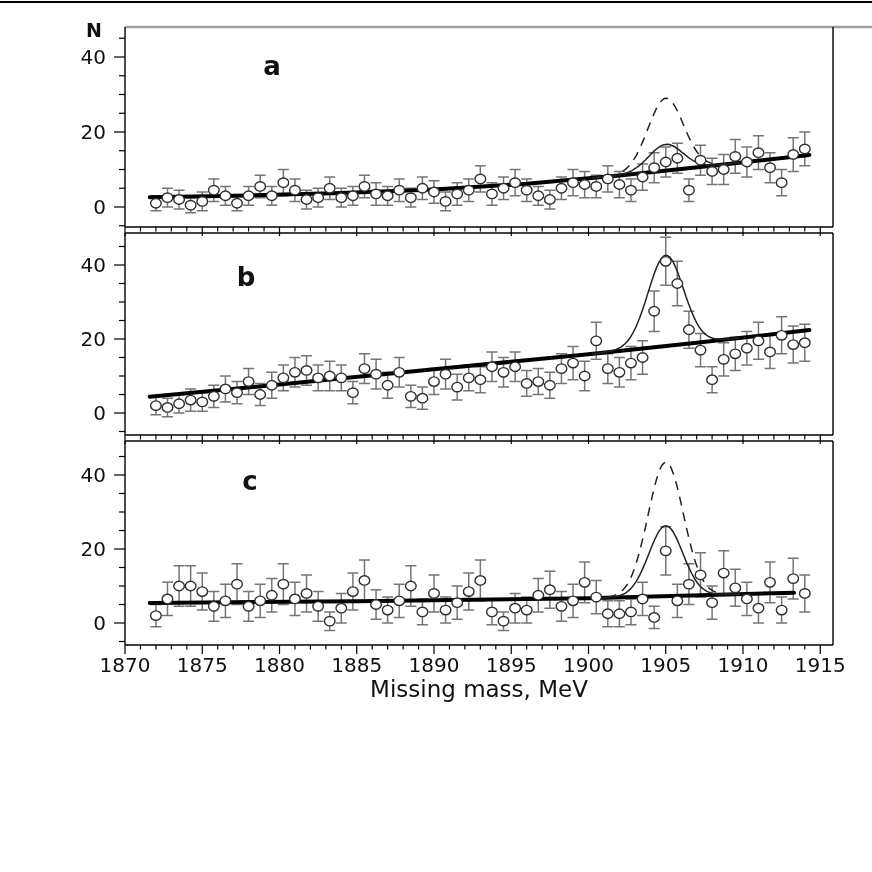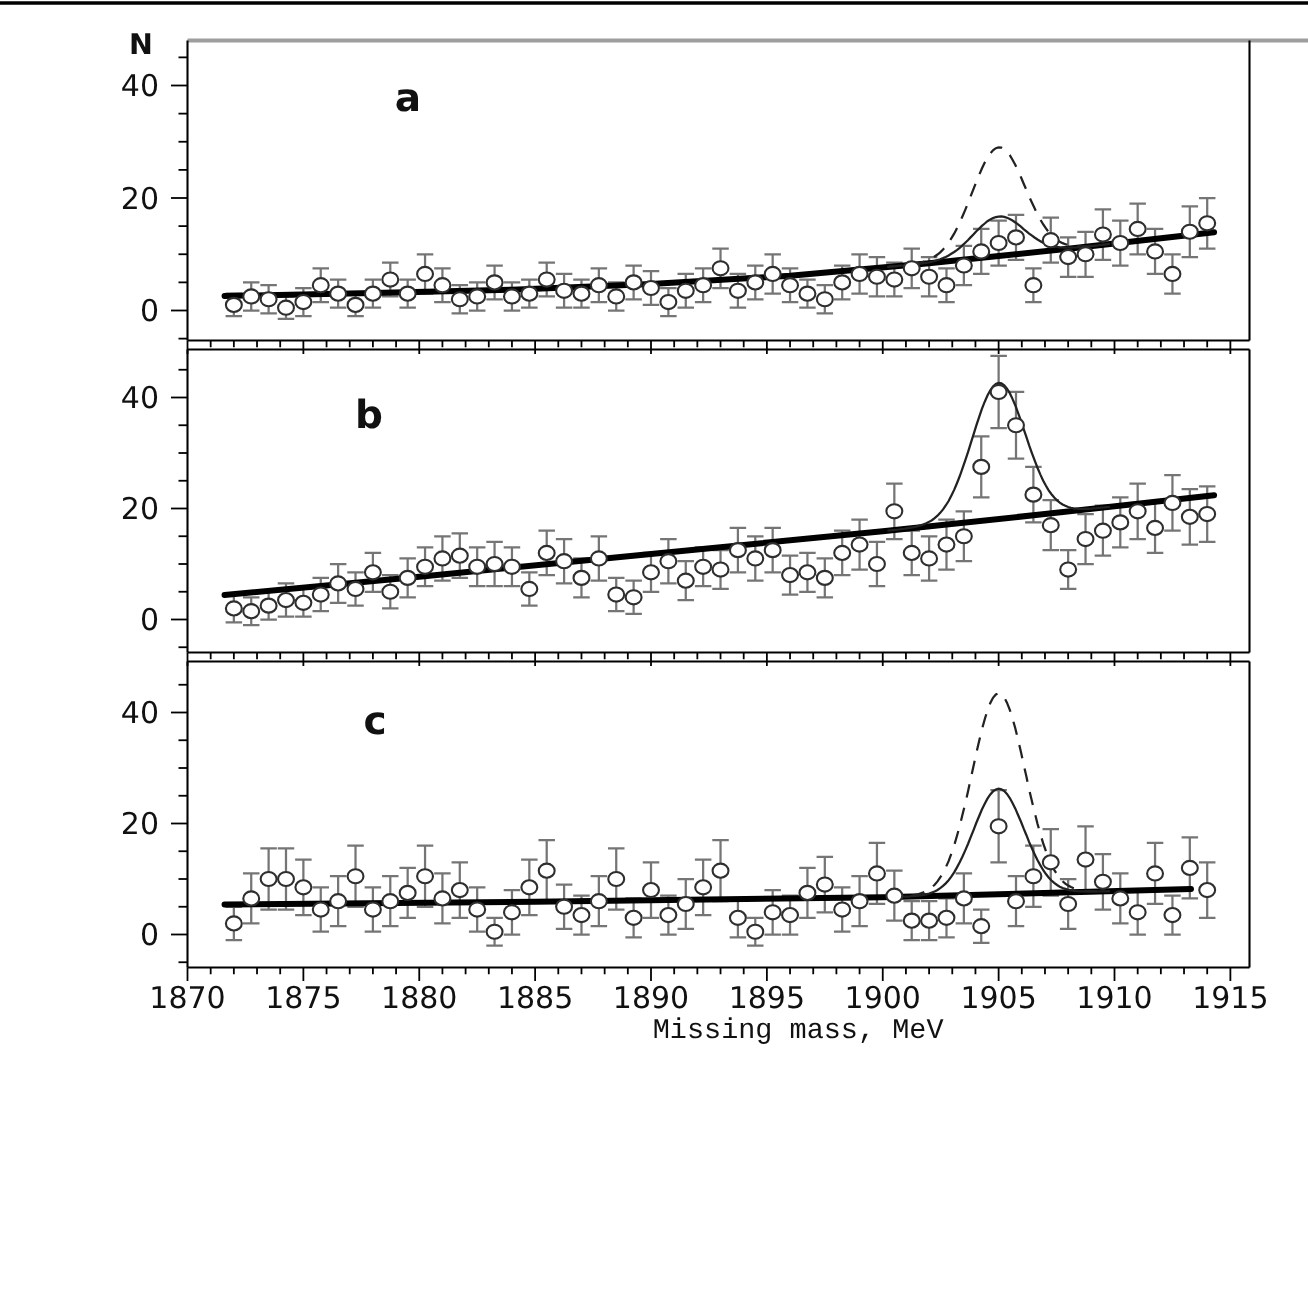--- a/index.html
+++ b/index.html
@@ -5,21 +5,21 @@
   html,body{margin:0;padding:0;background:#fff;}
   .page{position:relative;width:872px;height:872px;background:#ffffff;overflow:hidden;
         font-family:"DejaVu Sans","Liberation Sans",sans-serif;}
   #chart-root{position:absolute;left:0;top:0;width:872px;height:872px;}
   .overlay{position:absolute;color:#111;}
   .n-label{left:74px;top:19px;width:40px;text-align:center;font-size:19px;font-weight:bold;}
   .panel-letter{font-size:26px;font-weight:bold;width:44px;text-align:center;}
   .pl-a{left:250px;top:51px;}
   .pl-b{left:224px;top:262px;}
   .pl-c{left:228px;top:466px;}
-  .x-title{left:329px;top:676px;width:300px;text-align:right;font-size:19px;font-family:Liberation Mono, monospace;}
+  .x-title{left:329px;top:676px;width:300px;text-align:center;font-size:23px;}
 </style>
 </head>
 <body>
 
 <div class="page">
   <div id="chart-root"><svg width="872" height="872" viewBox="0 0 872 872">
         <line x1="0" y1="2" x2="872" y2="2" stroke="#000000" stroke-width="2.2"></line>
         <line x1="125" y1="27" x2="872" y2="27" stroke="#9e9e9e" stroke-width="2.6"></line>
         <defs>
           <clipPath id="clip0">

